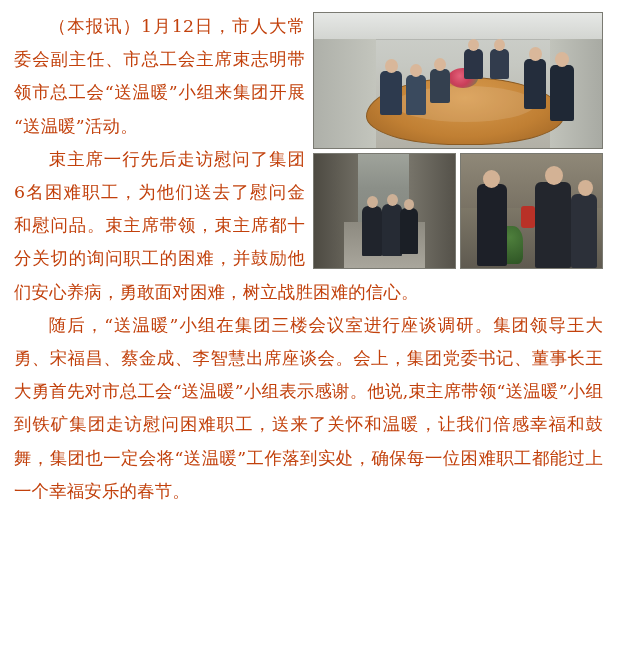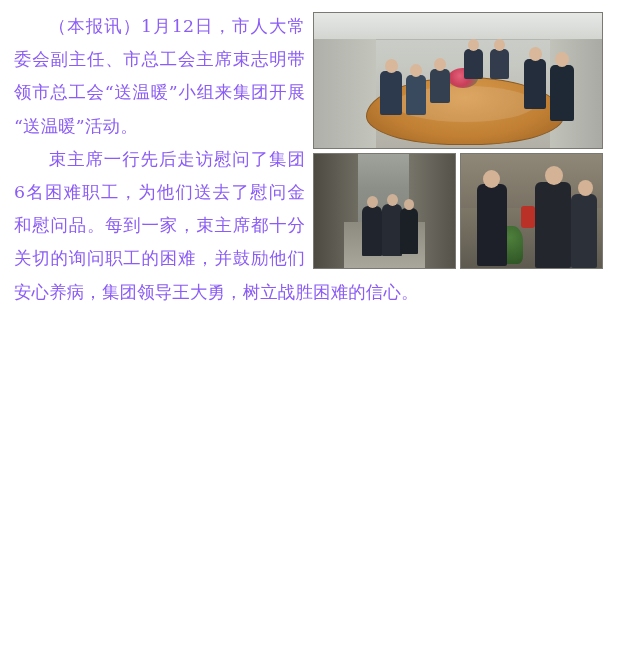--- a/index.html
+++ b/index.html
@@ -16,21 +16,21 @@
   #page {
     position: relative;
     width: 617px;
     height: 647px;
     box-sizing: border-box;
     padding: 10px 14px 8px 14px;
   }
   .article {
     font-size: 17.4px;
     line-height: 33.2px;
-    color: #8b5cf6;
+    color: #c2410c;
     text-align: justify;
     text-justify: inter-ideograph;
     letter-spacing: 0.2px;
   }
   .para {
     margin: 0;
     text-indent: 2em;
   }
   .figure-wrap {
     float: right;
@@ -268,16 +268,17 @@
           <div class="p3-head" style="left:84px;top:12px;width:18px;height:19px;"></div>
 
           <div class="p3-fig" style="left:110px;top:40px;width:26px;height:74px;background:#2c3039;"></div>
           <div class="p3-head" style="left:117px;top:26px;width:15px;height:16px;"></div>
         </div>
       </div>
 
     </div>
 
     <p class="para">（本报讯）1月12日，市人大常委会副主任、市总工会主席束志明带领市总工会“送温暖”小组来集团开展 “送温暖”活动。</p>
-    <p class="para">束主席一行先后走访慰问了集团6名困难职工，为他们送去了慰问金和慰问品。每到一家，束主席都十分关切的询问职工的困难，并鼓励他们安心养病，集团领导王大勇，树立战胜困难的信心。</p>
+    <p class="para">束主席一行先后走访慰问了集团6名困难职工，为他们送去了慰问金和慰问品。束主席带领，束主席都十分关切的询问职工的困难，并鼓励他们安心养病，勇敢面对困难，树立战胜困难的信心。</p>
+    <p class="para">随后，“送温暖”小组在集团三楼会议室进行座谈调研。集团领导王大勇、宋福昌、蔡金成、李智慧出席座谈会。会上，集团党委书记、董事长王大勇首先对市总工会“送温暖”小组表示感谢。他说,束主席带领“送温暖”小组到铁矿集团走访慰问困难职工，送来了关怀和温暖，让我们倍感幸福和鼓舞，集团也一定会将“送温暖”工作落到实处，确保每一位困难职工都能过上一个幸福安乐的春节。</p>
 
   </div>
 </div>
 
 </body></html>

